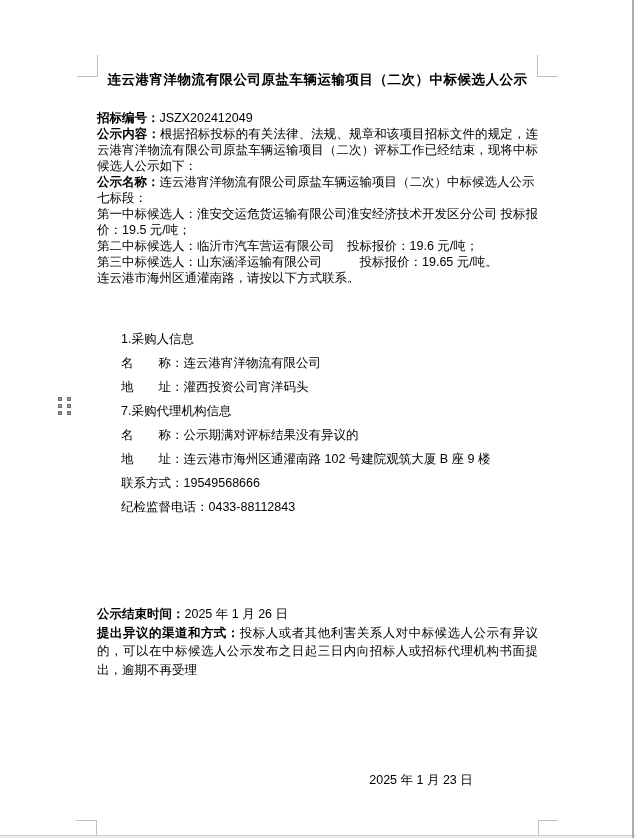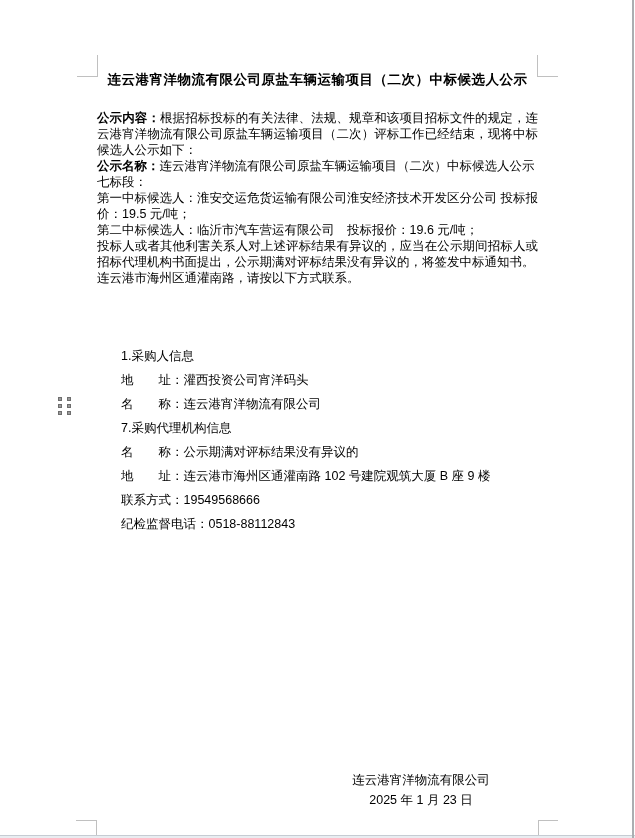--- a/index.html
+++ b/index.html
@@ -30,21 +30,21 @@
     letter-spacing:0.5px;
   }
   .body-block{
     position:absolute;left:97px;top:110px;width:441px;
     font-size:12.5px;line-height:16px;text-align:justify;
   }
   .body-block p{margin:0;}
   .lbl{font-weight:bold;}
 
   .contact-block{
-    position:absolute;left:121px;top:348px;width:417px;
+    position:absolute;left:121px;top:331px;width:417px;
     font-size:12.5px;line-height:16px;
   }
   .contact-block div{margin:0 0 8px 0;white-space:pre-wrap;}
 
   .footer-block{
     position:absolute;left:97px;top:605px;width:441px;
     font-size:12.5px;line-height:18.5px;text-align:justify;
   }
   .footer-block p{margin:0;}
 
@@ -68,43 +68,47 @@
       <i></i>
       <i></i>
       <i></i>
       <i></i>
       <i></i>
   </div>
 
   <div class="doc-title">连云港宵洋物流有限公司原盐车辆运输项目（二次）中标候选人公示</div>
 
   <div class="body-block">
+    <p><span class="lbl">招标编号：</span><span>JSZX202412049</span></p>
     <p><span class="lbl">公示内容：</span><span>根据招标投标的有关法律、法规、规章和该项目招标文件的规定，连云港宵洋物流有限公司原盐车辆运输项目（二次）评标工作已经结束，现将中标候选人公示如下：</span></p>
     <p><span class="lbl">公示名称：</span><span>连云港宵洋物流有限公司原盐车辆运输项目（二次）中标候选人公示</span></p>
     <p>七标段：</p>
     <p>第一中标候选人：淮安交运危货运输有限公司淮安经济技术开发区分公司 投标报价：19.5 元/吨；</p>
     <p>第二中标候选人：临沂市汽车营运有限公司　投标报价：19.6 元/吨；</p>
-    <p>投标人或者其他利害关系人对上述评标结果有异议的，应当在公示期间招标人或招标代理机构书面提出，公示期满对评标结果没有异议的，将签发中标通知书。</p>
+    <p>第三中标候选人：山东涵泽运输有限公司　　　投标报价：19.65 元/吨。</p>
     <p>连云港市海州区通灌南路，请按以下方式联系。</p>
   </div>
 
   <div class="contact-block">
     <div>1.采购人信息</div>
+    <div>名　　称：连云港宵洋物流有限公司</div>
     <div>地　　址：灌西投资公司宵洋码头</div>
-    <div>名　　称：连云港宵洋物流有限公司</div>
     <div>7.采购代理机构信息</div>
     <div>名　　称：公示期满对评标结果没有异议的</div>
     <div>地　　址：连云港市海州区通灌南路 102 号建院观筑大厦 B 座 9 楼</div>
     <div>联系方式：19549568666</div>
-    <div>纪检监督电话：0518-88112843</div>
+    <div>纪检监督电话：0433-88112843</div>
   </div>
 
+  <div class="footer-block">
+    <p><span class="lbl">公示结束时间：</span><span>2025 年 1 月 26 日</span></p>
+    <p><span class="lbl">提出异议的渠道和方式：</span><span>投标人或者其他利害关系人对中标候选人公示有异议的，可以在中标候选人公示发布之日起三日内向招标人或招标代理机构书面提出，逾期不再受理</span></p>
+  </div>
 
   <div class="signature">
-    <div>连云港宵洋物流有限公司</div>
     <div>2025 年 1 月 23 日</div>
   </div>
 
 </div>
 
 <div class="page-bottom-line"></div>
 <div class="page-bottom-strip"></div>
 <div class="page-right-edge"></div>
 
 </body></html>

